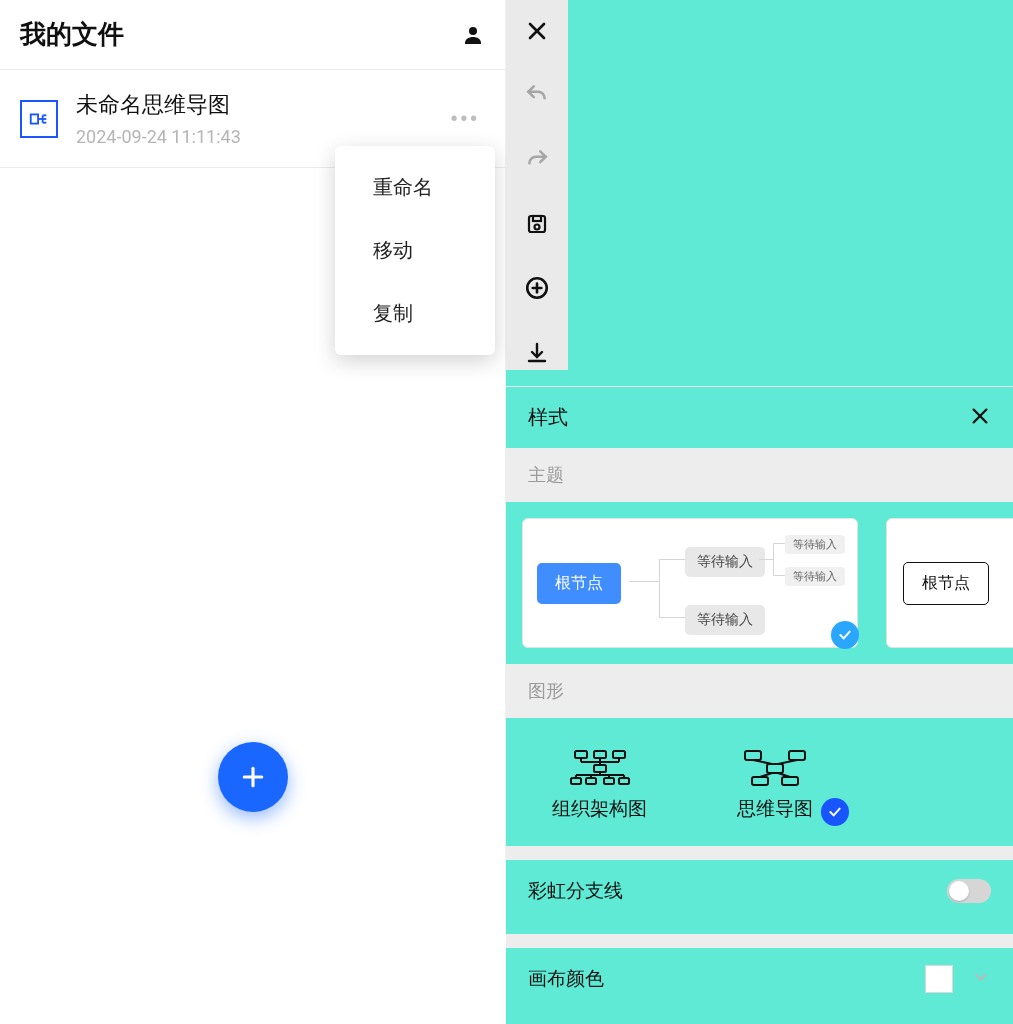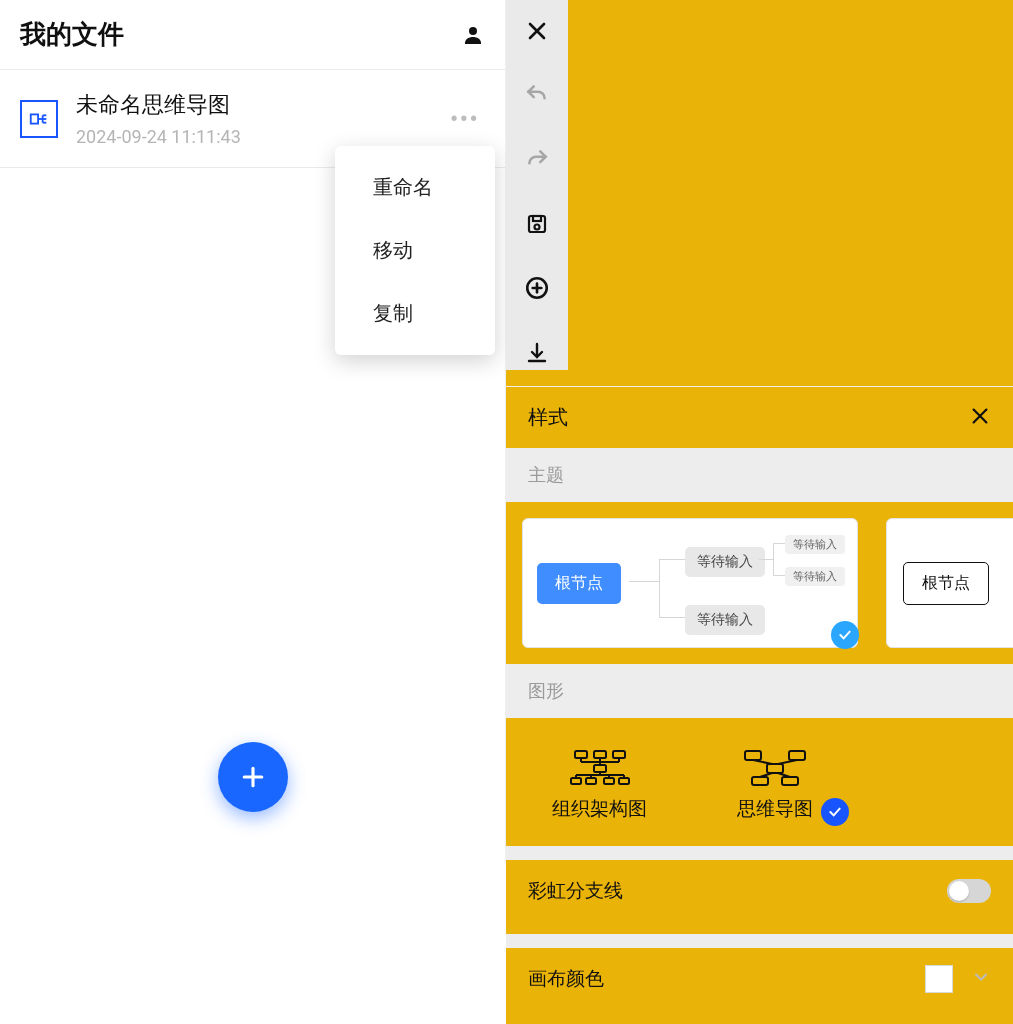--- a/index.html
+++ b/index.html
@@ -19,21 +19,21 @@
   .more-dots { color:#bdbdbd; font-size:26px; letter-spacing:1px; padding:6px; }
 
   .fab { position:absolute; left:218px; bottom:50px; width:70px; height:70px; border-radius:50%; background:#1967ff; display:flex; align-items:center; justify-content:center; box-shadow:0 6px 18px rgba(25,103,255,.45); }
   .fab svg { width:30px; height:30px; }
 
   
   .ctx-menu { position:absolute; left:335px; top:146px; width:160px; background:#fff; border-radius:6px; box-shadow:0 6px 22px rgba(0,0,0,.18); padding:10px 16px; }
   .ctx-item { padding:18px 22px; font-size:20px; color:#222; }
 
   
-  .right-panel { position:absolute; left:506px; top:0; right:0; height:1024px; background:#eab308; }
+  .right-panel { position:absolute; left:506px; top:0; right:0; height:1024px; background:#5eead4; }
 
   .toolbar { position:absolute; left:0; top:0; width:62px; height:370px; background:#eaeaea; display:flex; flex-direction:column; align-items:center; padding-top:14px; gap:30px; }
   .tool-btn { width:36px; height:36px; display:flex; align-items:center; justify-content:center; }
   .tool-btn.disabled { opacity:.45; }
 
   .style-header { position:absolute; left:0; top:386px; right:0; height:62px; display:flex; align-items:center; justify-content:space-between; padding:0 22px; border-top:1px solid #eee; }
   .style-title { font-size:20px; color:#111; }
 
   .section-label { position:absolute; left:0; right:0; height:54px; background:#ededed; display:flex; align-items:center; padding:0 22px; font-size:18px; color:#9a9a9a; }
   .sec-theme { top:448px; }

